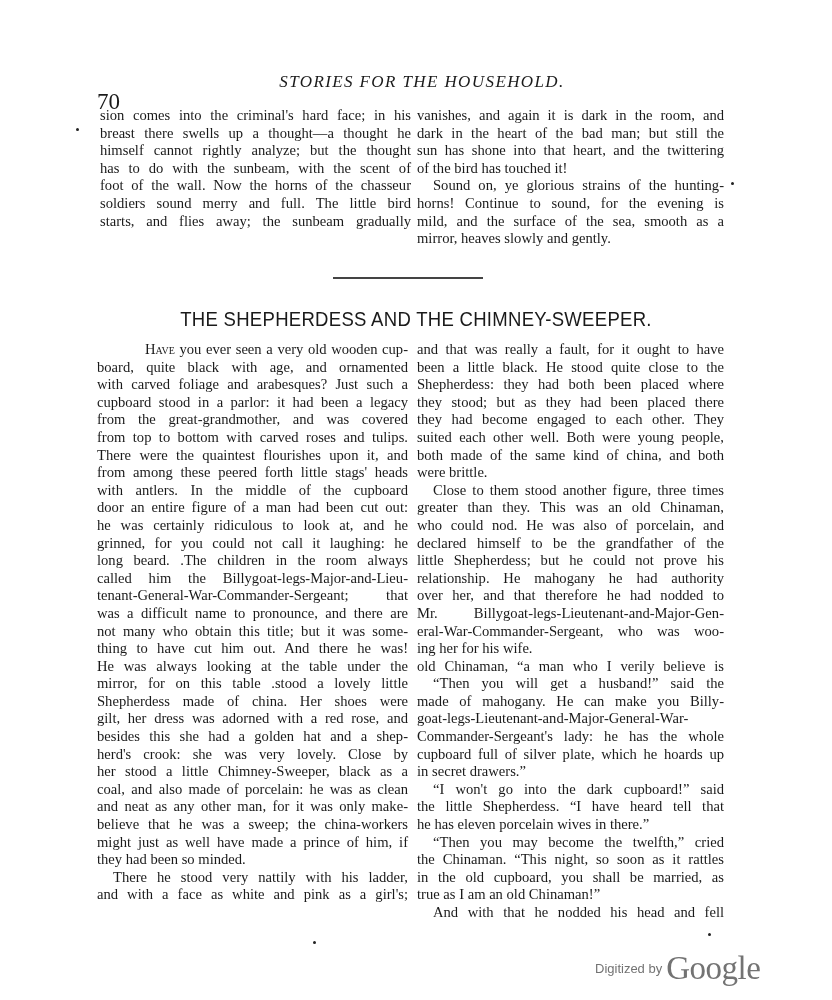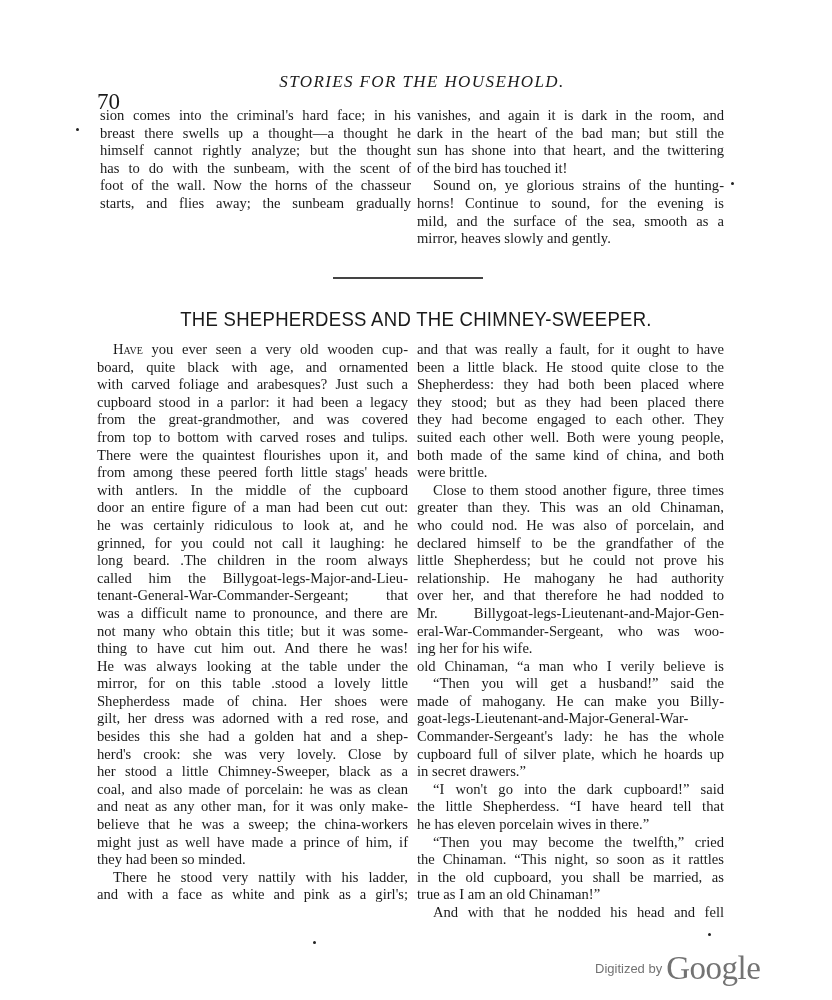--- a/index.html
+++ b/index.html
@@ -12,38 +12,39 @@
     .col .line { display: block; white-space: nowrap; text-align: justify; text-align-last: justify; height: 17.6px; }
     .col .line.last { text-align-last: left; }
     .col .line.indent { padding-left: 16px; }
     .top-left { left: 100px; top: 107px; width: 311px; }
     .top-right { left: 417px; top: 107px; width: 307px; }
     .rule { position: absolute; left: 333px; top: 277px; width: 150px; height: 2px; background: #444; }
     .story-title { position: absolute; left: 0; width: 832px; top: 308px; text-align: center;
       font-family: "Liberation Sans", "DejaVu Sans", sans-serif; font-size: 19.5px; letter-spacing: 0.3px; transform: scaleX(0.95); }
     .body-left { left: 97px; top: 341px; width: 311px; }
     .body-right { left: 417px; top: 341px; width: 307px; }
-    .smallcaps { font-variant: small-caps; }
+    .smallcaps { font-variant: small-caps; margin-left: 32px; }
     .stray-dot { position: absolute; width: 3px; height: 3px; border-radius: 50%; background: #222; }
     .watermark { position: absolute; left: 595px; top: 950px; color: #737373; }
     .watermark .by { font-family: "Liberation Sans", "DejaVu Sans", sans-serif; font-size: 13px; vertical-align: 6px; }
     .watermark .brand { font-family: "Liberation Serif", "DejaVu Serif", serif; font-size: 33px; letter-spacing: -0.5px; }
   </style>
 </head>
 <body>
 
 <div class="page-number">70</div>
 <div class="running-head">STORIES FOR THE HOUSEHOLD.</div>
 
 <div class="col top-left">
   <span class="line">sion comes into the criminal's hard face; in his</span>
   <span class="line">breast there swells up a thought—a thought he</span>
   <span class="line">himself cannot rightly analyze; but the thought</span>
   <span class="line">has to do with the sunbeam, with the scent of</span>
   <span class="line">foot of the wall.  Now the horns of the chasseur</span>
+  <span class="line">soldiers sound merry and full.  The little bird</span>
   <span class="line">starts, and flies away; the sunbeam gradually</span>
 </div>
 
 <div class="col top-right">
   <span class="line">vanishes, and again it is dark in the room, and</span>
   <span class="line">dark in the heart of the bad man; but still the</span>
   <span class="line">sun has shone into that heart, and the twittering</span>
   <span class="line last">of the bird has touched it!</span>
   <span class="line indent">Sound on, ye glorious strains of the hunting-</span>
   <span class="line">horns!  Continue to sound, for the evening is</span>

